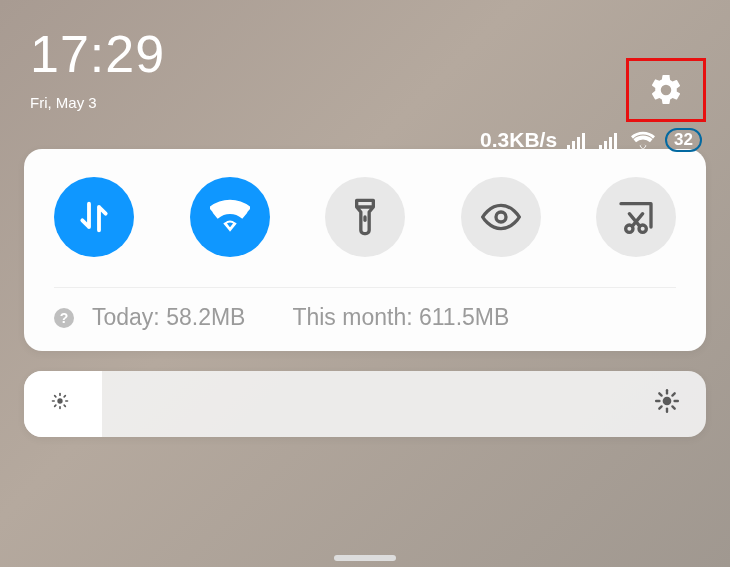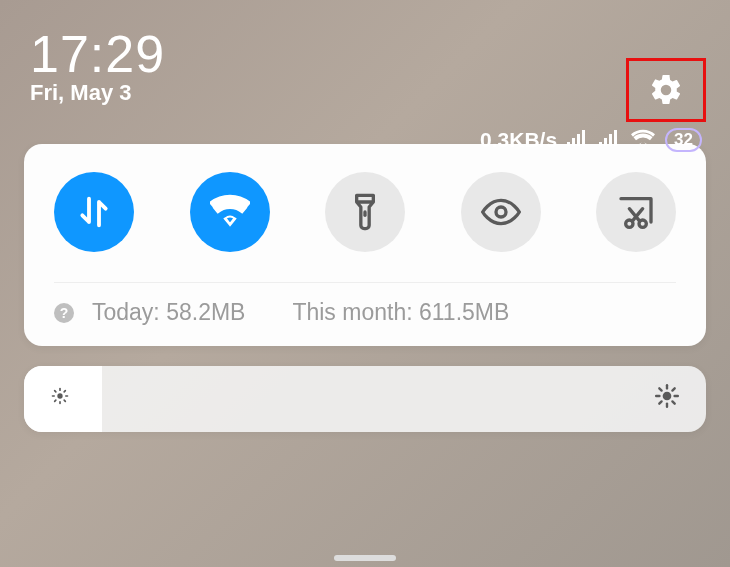--- a/index.html
+++ b/index.html
@@ -16,48 +16,49 @@
       color: #fff;
       position: relative;
     }
     .clock {
       font-size: 52px;
       font-weight: 300;
       letter-spacing: 1px;
       line-height: 1;
     }
     .date {
-      font-size: 22px;
-      font-weight: 700;
+      font-size: 15px;
+      font-weight: 400;
+      margin-top: 14px;
     }
     .settings-btn {
       position: absolute;
       right: 24px;
       top: 58px;
       width: 80px;
       height: 64px;
       display: flex;
       align-items: center;
       justify-content: center;
       border: 3px solid #e81010;
     }
     .status-bar {
       position: absolute;
       right: 28px;
       top: 128px;
       display: flex;
-      align-items: flex-start;
+      align-items: center;
       gap: 10px;
       color: #fff;
       font-size: 21px;
       font-weight: 600;
     }
     .status-bar .sig, .status-bar .wifi { display: inline-flex; }
     .batt {
-      border: 2px solid #c4b5fd;
+      border: 2px solid #0369a1;
       border-radius: 12px;
       padding: 0 7px;
       font-size: 17px;
       line-height: 20px;
       font-weight: 700;
     }
     .qs-panel {
       margin: 28px 24px 0 24px;
       background: #fdfdfd;
       border-radius: 18px;

